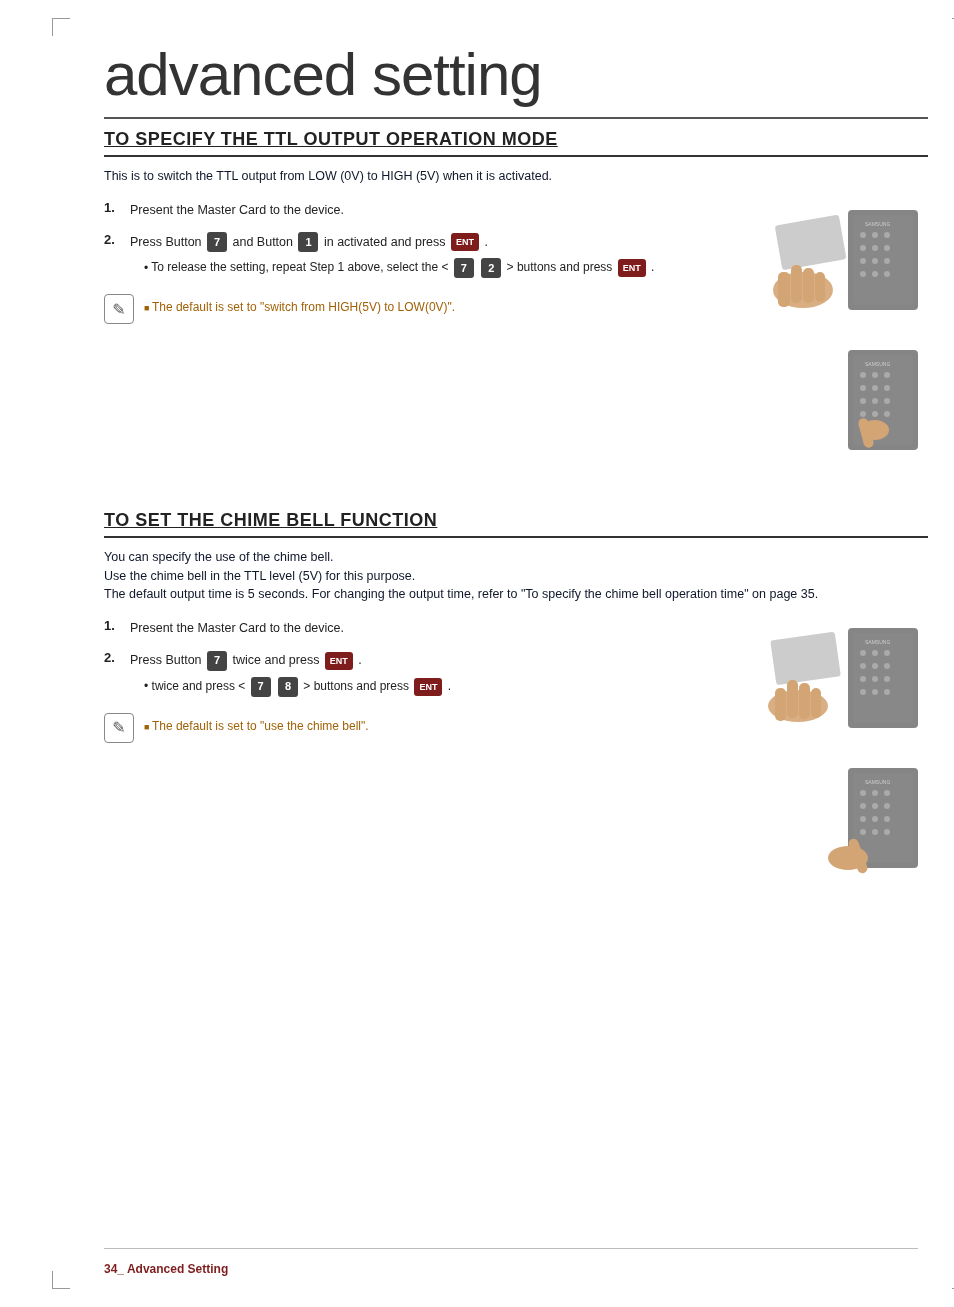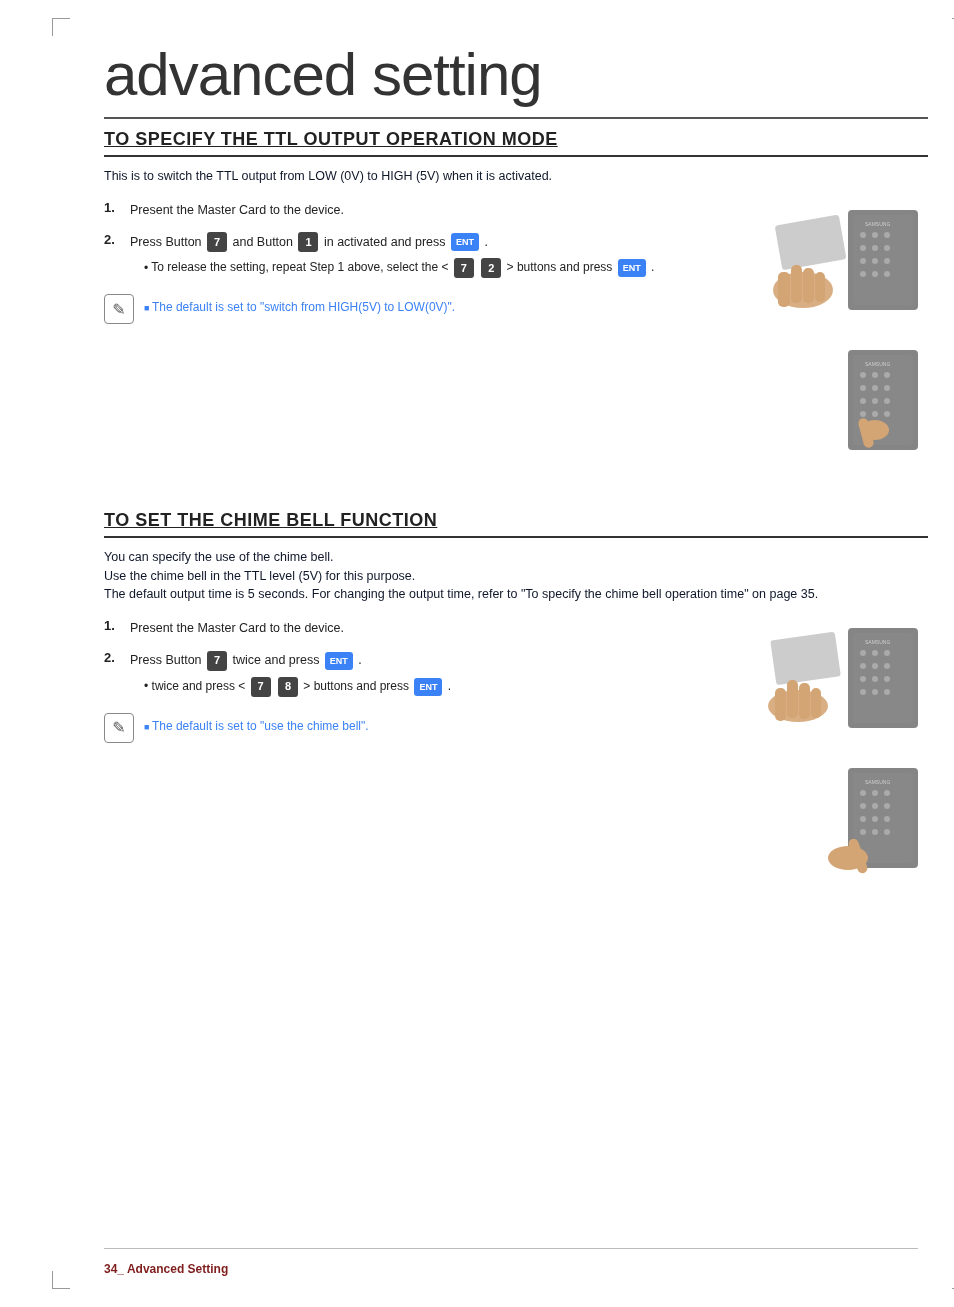--- a/index.html
+++ b/index.html
@@ -130,21 +130,21 @@
       height: 20px;
       border-radius: 3px;
       margin: 0 2px;
       vertical-align: middle;
     }
 
     .ent-btn {
       display: inline-flex;
       align-items: center;
       justify-content: center;
-      background: #3b82f6;
+      background: #7f1d1d;
       color: #fff;
       font-size: 9px;
       font-weight: bold;
       padding: 2px 5px;
       border-radius: 3px;
       margin: 0 2px;
       vertical-align: middle;
       min-width: 26px;
       height: 18px;
     }
@@ -166,21 +166,21 @@
       display: flex;
       align-items: center;
       justify-content: center;
       font-size: 16px;
       color: #555;
       flex-shrink: 0;
     }
 
     .note-text {
       font-size: 12px;
-      color: #3b82f6;
+      color: #a16207;
       line-height: 1.5;
       padding-top: 4px;
     }
 
     .note-text::before {
       content: "■  ";
       font-size: 9px;
     }
 
     

